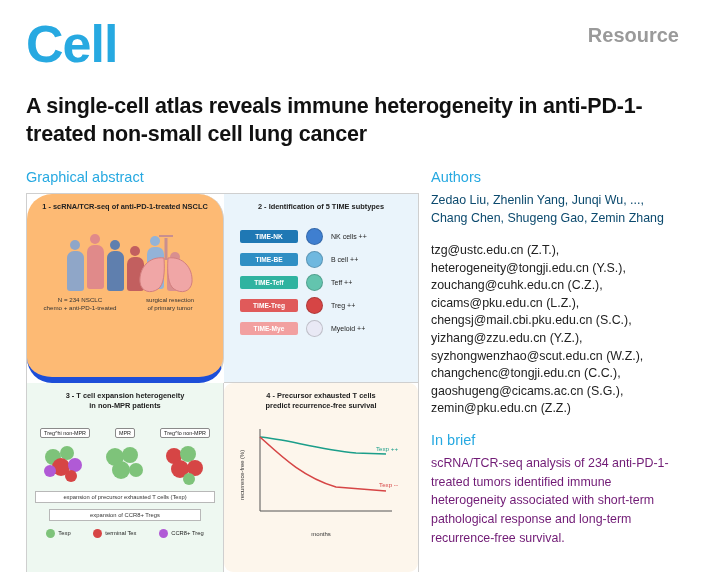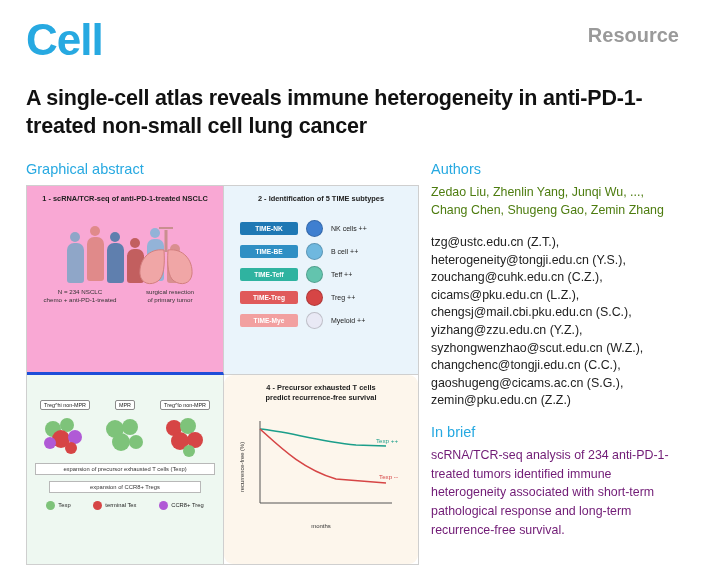--- a/index.html
+++ b/index.html
@@ -7,42 +7,42 @@
     width:705px;height:572px;
     background:#ffffff;
     font-family:"Liberation Sans", sans-serif;
     color:#1a1a1a;
     overflow:hidden;
   }
   .page{position:relative;width:705px;height:572px;box-sizing:border-box;padding:18px 26px 0 26px;}
 
   
   .header{display:flex;align-items:flex-start;justify-content:space-between;}
-  .brand{font-size:44px;font-weight:bold;color:#27a9e1;letter-spacing:-1px;line-height:1;font-family:"Liberation Sans",sans-serif;}
+  .brand{font-size:52px;font-weight:bold;color:#27a9e1;letter-spacing:-1px;line-height:1;font-family:"Liberation Sans",sans-serif;}
   .resource{font-size:20px;font-weight:bold;color:#9a9a9a;letter-spacing:0px;margin-top:6px;}
 
   .title{margin-top:22px;font-size:21.5px;font-weight:bold;line-height:1.32;color:#111;letter-spacing:-0.2px;max-width:660px;}
 
   .columns{display:flex;margin-top:20px;gap:12px;}
   .colLeft{width:395px;}
   .colRight{width:256px;}
 
   .sectionHead{color:#27a9e1;font-size:14.5px;margin-bottom:8px;}
   .sectionHeadR{color:#27a9e1;font-size:14.5px;margin-bottom:6px;}
 
-  .authors{font-size:12.4px;line-height:1.5;color:#4d7c0f;}
+  .authors{font-size:12.4px;line-height:1.5;color:#0c4a6e;}
   .corr{font-size:12.4px;line-height:1.42;color:#222;}
   .brief{font-size:12.4px;line-height:1.5;color:#701a75;}
   .spacerR{height:14px;}
 
   
   .ga{border:1px solid #cfcfcf;width:393px;height:380px;box-sizing:border-box;display:grid;
       grid-template-columns:1fr 1fr;grid-template-rows:1fr 1fr;}
   .q{box-sizing:border-box;position:relative;padding:8px;}
-  .q1{background:#f9a8d4;border-right:1px solid #cfcfcf;border-bottom:3px solid #1d4ed8;}
+  .q1{background:#fdba74;border-right:1px solid #cfcfcf;border-bottom:6px solid #1d4ed8;border-radius:25px;}
   .q2{background:#eaf4fb;border-bottom:1px solid #cfcfcf;}
   .q3{background:#eef8f1;border-right:1px solid #cfcfcf;}
   .q4{background:#fdf6ec;border-radius:9px;}
   .qt{font-size:7.4px;text-align:center;color:#222;line-height:1.35;font-weight:bold;}
 
   
   .people{display:flex;align-items:flex-end;justify-content:center;gap:3px;margin-top:14px;height:66px;}
   .person{position:relative;width:17px;height:52px;}
   .person .head{width:10px;height:10px;border-radius:50%;margin:0 auto;}
   .person .body{width:17px;height:40px;border-radius:7px 7px 3px 3px;margin-top:1px;}
@@ -169,20 +169,22 @@
             <div class="timeRow">
               <div class="pill" style="background:#f2a0a0">TIME-Mye</div>
               <div class="cellDot" style="background:#e9e9f5"></div>
               <div class="tlabel">Myeloid ++</div>
             </div>
 
           </div>
         </div>
 
         <div class="q q3">
+          <div class="qt" style="white-space:pre-line">3 - T cell expansion heterogeneity
+in non-MPR patients</div>
 
           <div class="p3row">
             <div class="p3col">
               <span class="tag">Treg^hi non-MPR</span>
               <div class="clump">
                 <svg viewBox="0 0 60 42" width="60" height="42">
                   <circle cx="16" cy="14" r="8" fill="#7ec37a"></circle>
                     <circle cx="30" cy="10" r="7" fill="#7ec37a"></circle>
                   <circle cx="24" cy="24" r="9" fill="#d64545"></circle>
                     <circle cx="38" cy="22" r="7" fill="#b05ad6"></circle>

